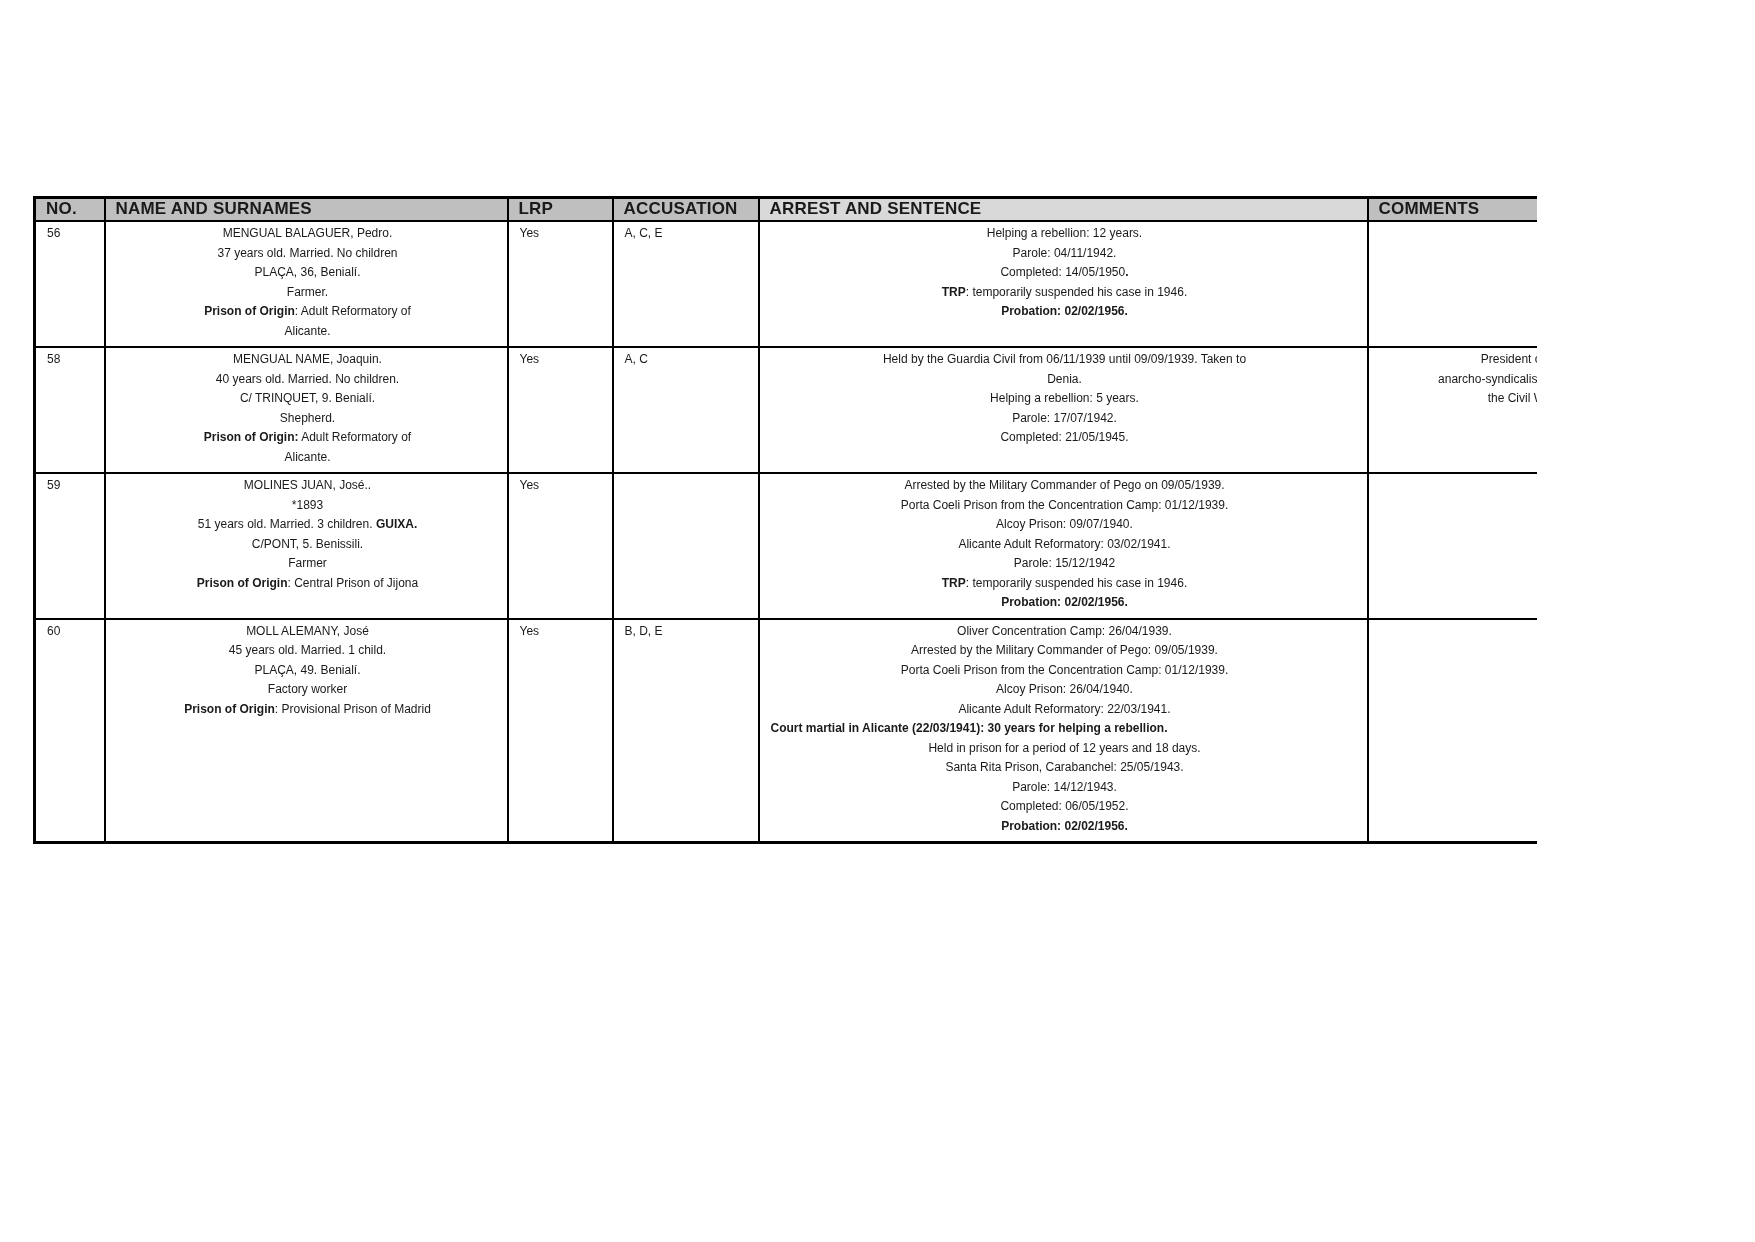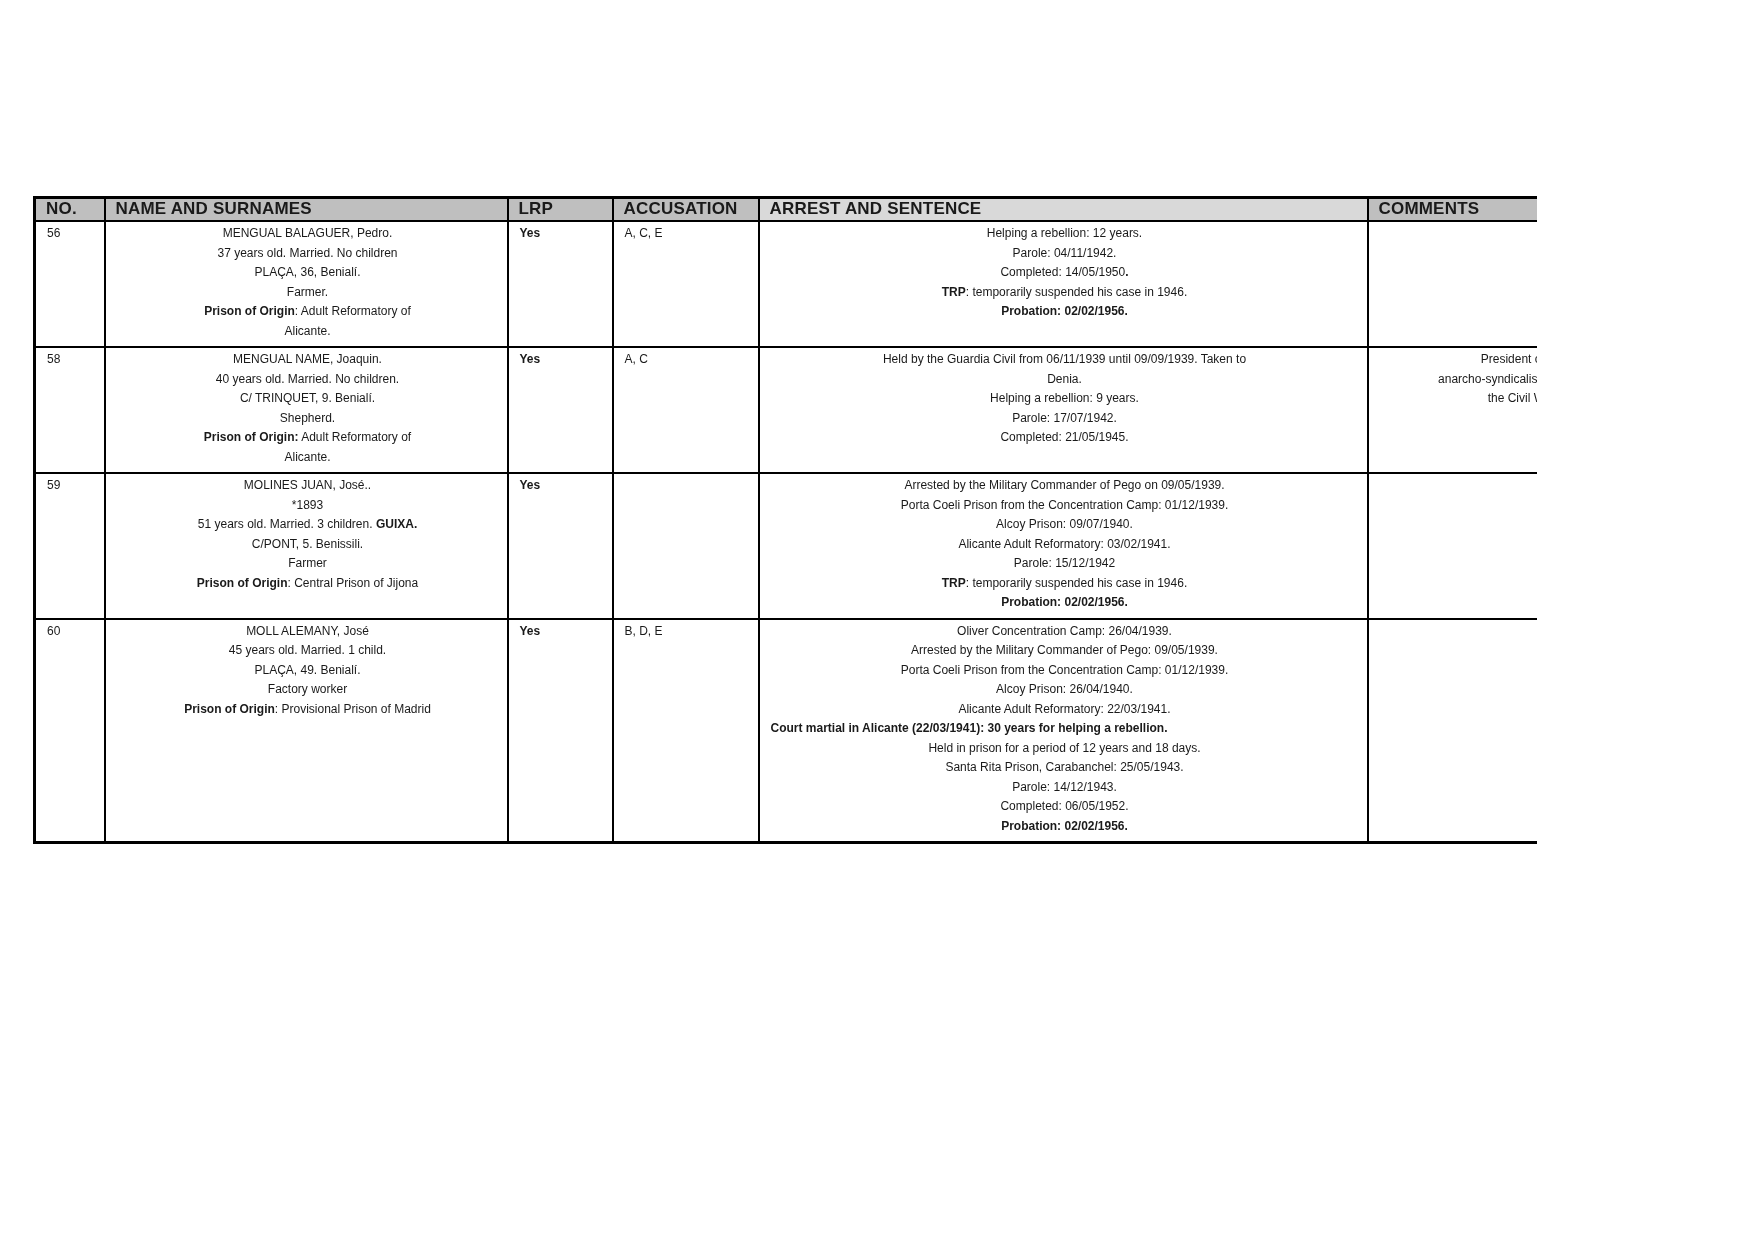--- a/index.html
+++ b/index.html
@@ -46,21 +46,21 @@
     overflow:hidden;
   }
   th.arrest-header{
     background:var(--arrest-header-bg,#d9d9d9);
   }
   td{
     font-size:12px;
     line-height:19.5px;
     padding:2px 8px 5px 11px;
   }
-  td.cell-lrp{font-weight:bold;}
+  td.cell-lrp{font-weight:normal;}
   .line{min-height:19.5px;text-align:center;}
   .line.justify{
     text-align:justify;
     text-align-last:left;
   }
   b{font-weight:bold;}
 </style>
 </head>
 <body>
 
@@ -116,21 +116,21 @@
             <div class="line">C/ TRINQUET, 9. Benialí.</div>
             <div class="line">Shepherd.</div>
             <div class="line"><b>Prison of Origin:</b> Adult Reformatory of</div>
             <div class="line">Alicante.</div>
           </td>
       <td class="cell-lrp">Yes</td>
       <td class="cell-acc">A, C</td>
       <td class="cell-arrest">
             <div class="line">Held by the Guardia Civil from 06/11/1939 until 09/09/1939. Taken to</div>
             <div class="line">Denia.</div>
-            <div class="line">Helping a rebellion: 9 years.</div>
+            <div class="line">Helping a rebellion: 5 years.</div>
             <div class="line">Parole: 17/07/1942.</div>
             <div class="line">Completed: 21/05/1945.</div>
           </td>
       <td class="cell-comments">
             <div class="line">President of the</div>
             <div class="line">anarcho-syndicalist CNT, during</div>
             <div class="line">the Civil War.</div>
           </td>
     </tr>
 

